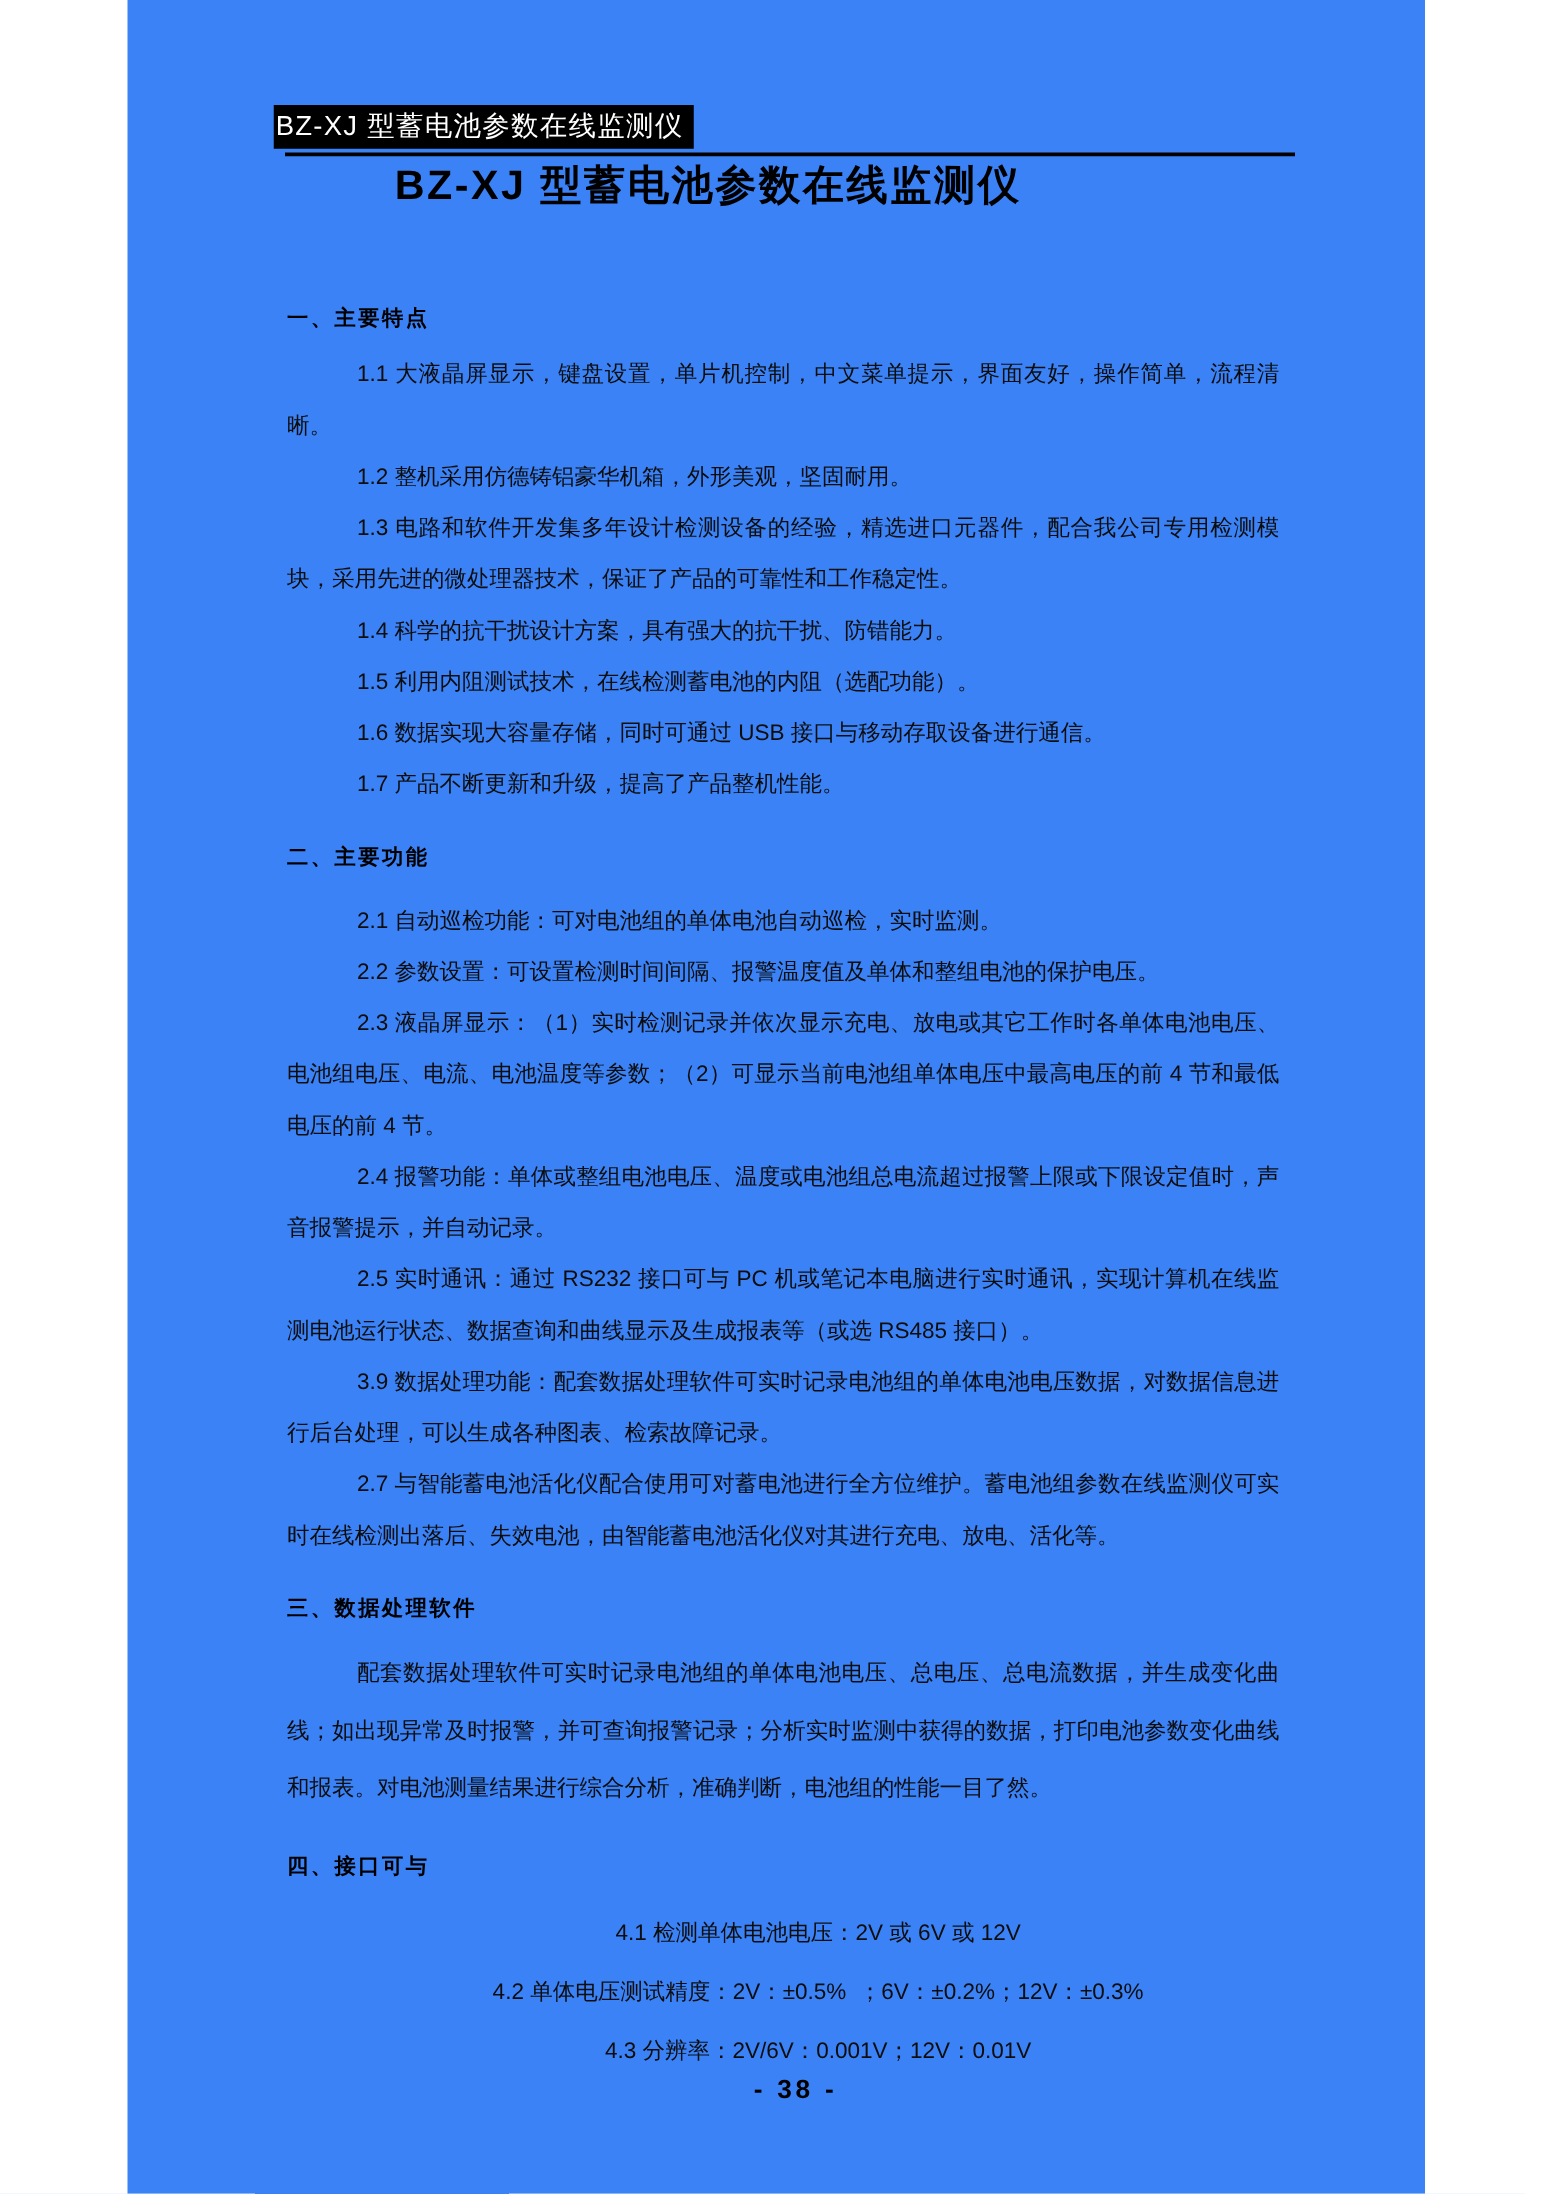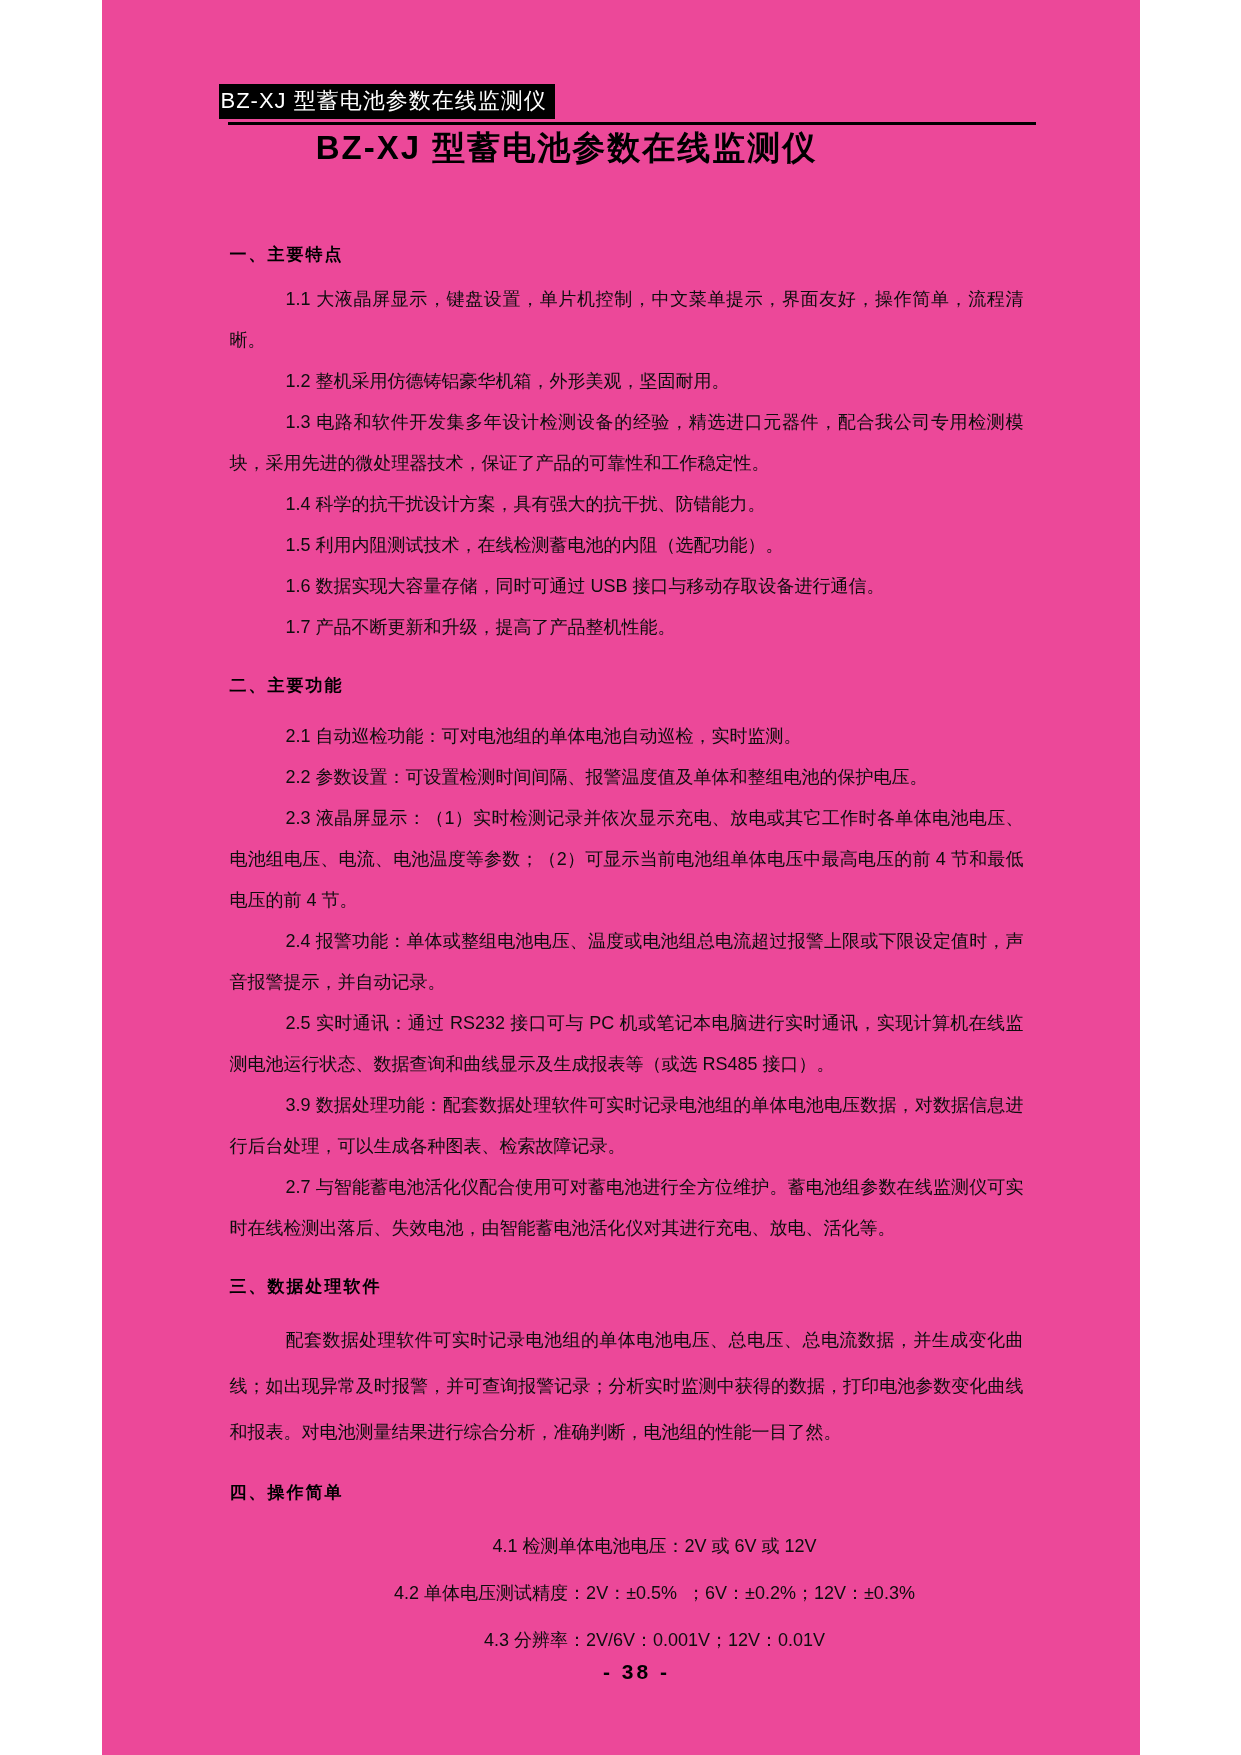--- a/index.html
+++ b/index.html
@@ -5,21 +5,21 @@
   html, body {
     margin: 0;
     padding: 0;
     background: #ffffff;
   }
   .page {
     position: relative;
     width: 1038px;
     height: 1755px;
     margin: 0 auto;
-    background: #ec4899;
+    background: #3b82f6;
     color: #111111;
     font-family: "Liberation Sans", "DejaVu Sans", sans-serif;
     box-sizing: border-box;
     padding: 84px 116px 0 128px;
     overflow: hidden;
   }
   
   .running-header { position: relative; }
   .header-box {
     display: inline-block;
@@ -65,21 +65,21 @@
   }
   section.first h2.sec-heading { margin-top: 70px; margin-bottom: 8px; }
   p.body-line {
     margin: 0;
     font-size: 18px;
     line-height: 41px;
     text-indent: 56px;
     text-align: justify;
     color: #0d0d0d;
   }
-  section.sec-3 p.body-line { line-height: 46px; }
+  section.sec-3 p.body-line { line-height: 46px; font-family: Liberation Mono, monospace; }
   section.sec-4 p.body-line { line-height: 47px; white-space: pre-wrap; text-align: center; }
   
   .page-footer {
     position: absolute;
     top: 1660px;
     left: 16px;
     width: 100%;
     text-align: center;
     font-size: 21px;
     font-weight: bold;
@@ -122,21 +122,21 @@
     <p class="body-line">3.9 数据处理功能：配套数据处理软件可实时记录电池组的单体电池电压数据，对数据信息进行后台处理，可以生成各种图表、检索故障记录。</p>
     <p class="body-line">2.7 与智能蓄电池活化仪配合使用可对蓄电池进行全方位维护。蓄电池组参数在线监测仪可实时在线检测出落后、失效电池，由智能蓄电池活化仪对其进行充电、放电、活化等。</p>
   </section>
 
   <section class="sec-3">
     <h2 class="sec-heading">三、数据处理软件</h2>
     <p class="body-line">配套数据处理软件可实时记录电池组的单体电池电压、总电压、总电流数据，并生成变化曲线；如出现异常及时报警，并可查询报警记录；分析实时监测中获得的数据，打印电池参数变化曲线和报表。对电池测量结果进行综合分析，准确判断，电池组的性能一目了然。</p>
   </section>
 
   <section class="sec-4">
-    <h2 class="sec-heading">四、操作简单</h2>
+    <h2 class="sec-heading">四、接口可与</h2>
     <p class="body-line">4.1 检测单体电池电压：2V 或 6V 或 12V</p>
     <p class="body-line">4.2 单体电压测试精度：2V：±0.5%  ；6V：±0.2%；12V：±0.3%</p>
     <p class="body-line">4.3 分辨率：2V/6V：0.001V；12V：0.01V</p>
   </section>
 
   <div class="page-footer">- 38 -</div>
 
 </div>
 
 </body></html>

